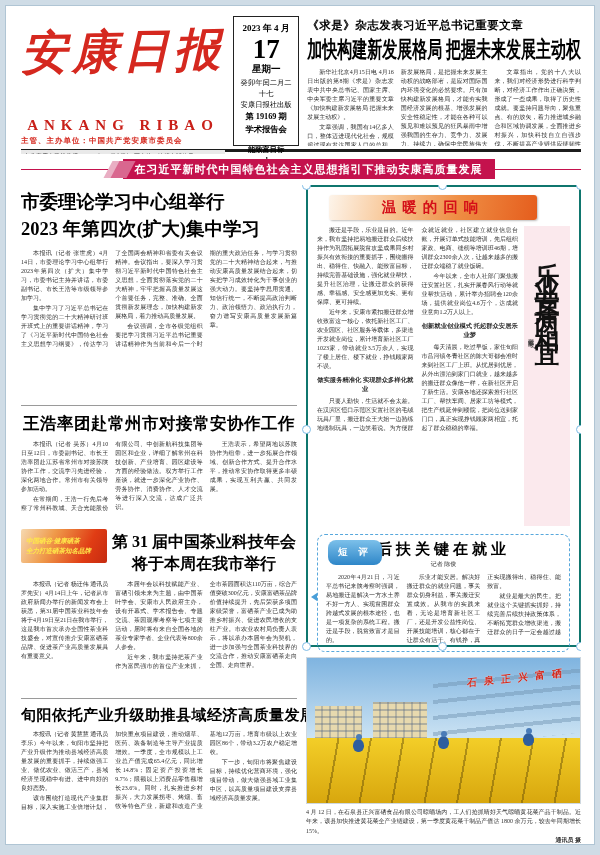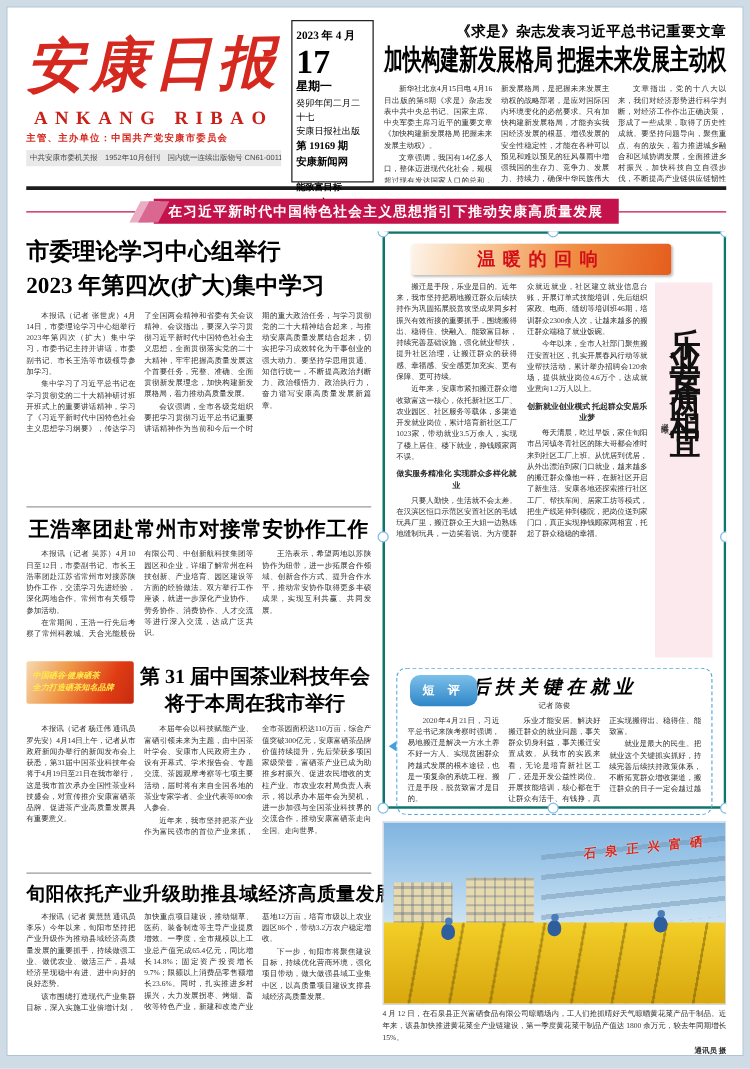--- a/index.html
+++ b/index.html
@@ -6,34 +6,34 @@
   html,body { width:600px; height:855px; }
   body { background:#cfdce6; font-family:"Liberation Serif","DejaVu Serif",serif; }
   .sheet { position:relative; margin:5px 5px 0 5px; height:840px; background:#fff;
            border:1px solid #b0c5d4; overflow:hidden; padding:10px 13px 0 15px; }
 
   
   .hdr { display:flex; gap:8px; border-bottom:3px solid #1c1c1c; padding-bottom:3px; height:136px; }
   .masthead { width:204px; display:flex; flex-direction:column; }
   .brand { font-size:46px; font-weight:bold; font-style:italic; color:#d5281f;
            letter-spacing:5px; line-height:1.55; transform:rotate(-1deg); text-align:center; }
-  .latin { color:#c92019; font-weight:bold; font-size:15px; letter-spacing:6px; text-align:center; }
+  .latin { color:#c92019; font-weight:bold; font-size:15px; letter-spacing:6px; text-align:center;margin-top:30px; }
   .org   { color:#d5281f; font-size:7.5px; font-weight:bold; text-align:left; letter-spacing:1px; margin-top:2px; }
   .infobar { background:#e9e9e9; color:#444; font-size:6px; padding:2px 3px; margin-top:4px;
              white-space:nowrap; overflow:hidden; font-family:"Liberation Sans",sans-serif; }
-  .datebox { width:86px; border:1.5px solid #222; padding:5px 3px 16px; text-align:left;
+  .datebox { width:86px; border:1.5px solid #222; padding:5px 3px 16px; text-align:center;
              display:flex; flex-direction:column; }
   .db-ym { font-size:9px; font-weight:bold; }
   .db-day { font-size:27px; font-weight:bold; line-height:1.05; }
   .db-week { font-size:9.5px; font-weight:bold; margin-bottom:2px; }
   .db-s { font-size:7.3px; line-height:1.5; }
   .db-b { font-size:8.3px; font-weight:bold; line-height:1.5; }
   .db-site { margin-top:9px; font-size:7.3px; font-weight:bold; line-height:1.5; }
   .lead { flex:1; display:flex; flex-direction:column; }
-  .lead-kicker { font-size:11.5px; font-weight:bold; text-align:right; letter-spacing:.5px; margin-top:2px; }
+  .lead-kicker { font-size:11.5px; font-weight:bold; text-align:left; letter-spacing:.5px; margin-top:2px; }
   .lead-headline { font-size:15px; font-weight:900; text-align:center; white-space:nowrap;
                    transform:scaleY(1.5); height:26px; line-height:26px; margin:3px 0 6px; }
   .cols3 { column-count:3; column-gap:7px; overflow:hidden; }
   .cols2 { column-count:2; column-gap:8px; overflow:hidden; }
   .bodytext { font-size:6px; line-height:1.5; text-align:justify; color:#2d2d2d; }
   .bodytext .para { text-indent:2em; margin-bottom:1px; }
   .lead-body { flex:1; }
 
   
   .banner-row { display:flex; align-items:center; height:30px; margin:2px 0 1px; }
@@ -81,21 +81,21 @@
 
   .shortbox { position:relative; border:1.5px dashed #58a8dc; border-radius:8px;
               margin-top:8px; padding:5px 8px 6px; height:118px; }
   .shortbox .tri { position:absolute; left:-7px; top:58px; width:0; height:0;
                    border-top:4px solid transparent; border-bottom:4px solid transparent;
                    border-right:6px solid #4a9fd8; }
   .sr-toprow { position:relative; height:18px; }
   .sr-label { position:absolute; left:2px; top:0; background:linear-gradient(#7cc0ea,#2e86c8);
               color:#fff; font-size:9.5px; font-weight:bold; letter-spacing:4px;
               border-radius:8px; padding:6px 10px; font-family:Liberation Sans, sans-serif; }
-  .sr-head { text-align:center; font-size:15px; font-weight:900; letter-spacing:4px;font-style:italic; }
+  .sr-head { text-align:center; font-size:15px; font-weight:900; letter-spacing:4px; }
   .sr-byline { text-align:center; font-size:6px; color:#333; margin:2px 0 4px; }
 
   
   .photo { position:relative; width:100%; height:160px; margin-top:10px; overflow:hidden;
            border:1px solid #cfd8df; }
   .sky { position:absolute; inset:0 0 42% 0; background:linear-gradient(#7fb4e0,#cfe5f4); }
   .bld { position:absolute; background-color:#e7d9ae;
          background-image:repeating-linear-gradient(0deg,transparent 0 5px,rgba(80,100,130,.35) 5px 7px),
                           repeating-linear-gradient(90deg,transparent 0 6px,rgba(80,100,130,.3) 6px 8px); }
   .bld.b1 { left:3%; top:33%; width:17%; height:26%; }
@@ -129,21 +129,21 @@
       <div class="infobar">中共安康市委机关报　1952年10月创刊　国内统一连续出版物号 CN61-0011　邮发代号 51-43</div>
     </div>
 
     <div class="datebox">
       <div class="db-ym">2023 年 4 月</div>
       <div class="db-day">17</div>
       <div class="db-week">星期一</div>
       <div class="db-s">癸卯年闰二月二十七</div>
       <div class="db-s">安康日报社出版</div>
       <div class="db-b">第 19169 期</div>
-      <div class="db-b">安康新闻网</div>
+      <div class="db-b">学术报告会</div>
       <div class="db-site">能致富目标</div>
       <div class="db-site" style="margin-top:0;">www.akxw.cn</div>
     </div>
 
     <div class="lead">
       <div class="lead-kicker">《求是》杂志发表习近平总书记重要文章</div>
       <div class="lead-headline">加快构建新发展格局 把握未来发展主动权</div>
       <div class="cols3 bodytext lead-body">
         <div class="para">新华社北京4月15日电 4月16日出版的第8期《求是》杂志发表中共中央总书记、国家主席、中央军委主席习近平的重要文章《加快构建新发展格局 把握未来发展主动权》。</div>
         <div class="para">文章强调，我国有14亿多人口，整体迈进现代化社会，规模超过现有发达国家人口的总和，必须保持历史耐心，稳中求进、循序渐进、持续推进。加快构建新发展格局，是把握未来发展主动权的战略部署，是应对国际国内环境变化的必然要求。只有加快构建新发展格局，才能夯实我国经济发展的根基、增强发展的安全性稳定性，才能在各种可以预见和难以预见的狂风暴雨中增强我国的生存力、竞争力、发展力、持续力，确保中华民族伟大复兴进程不被迟滞甚至中断。</div>

